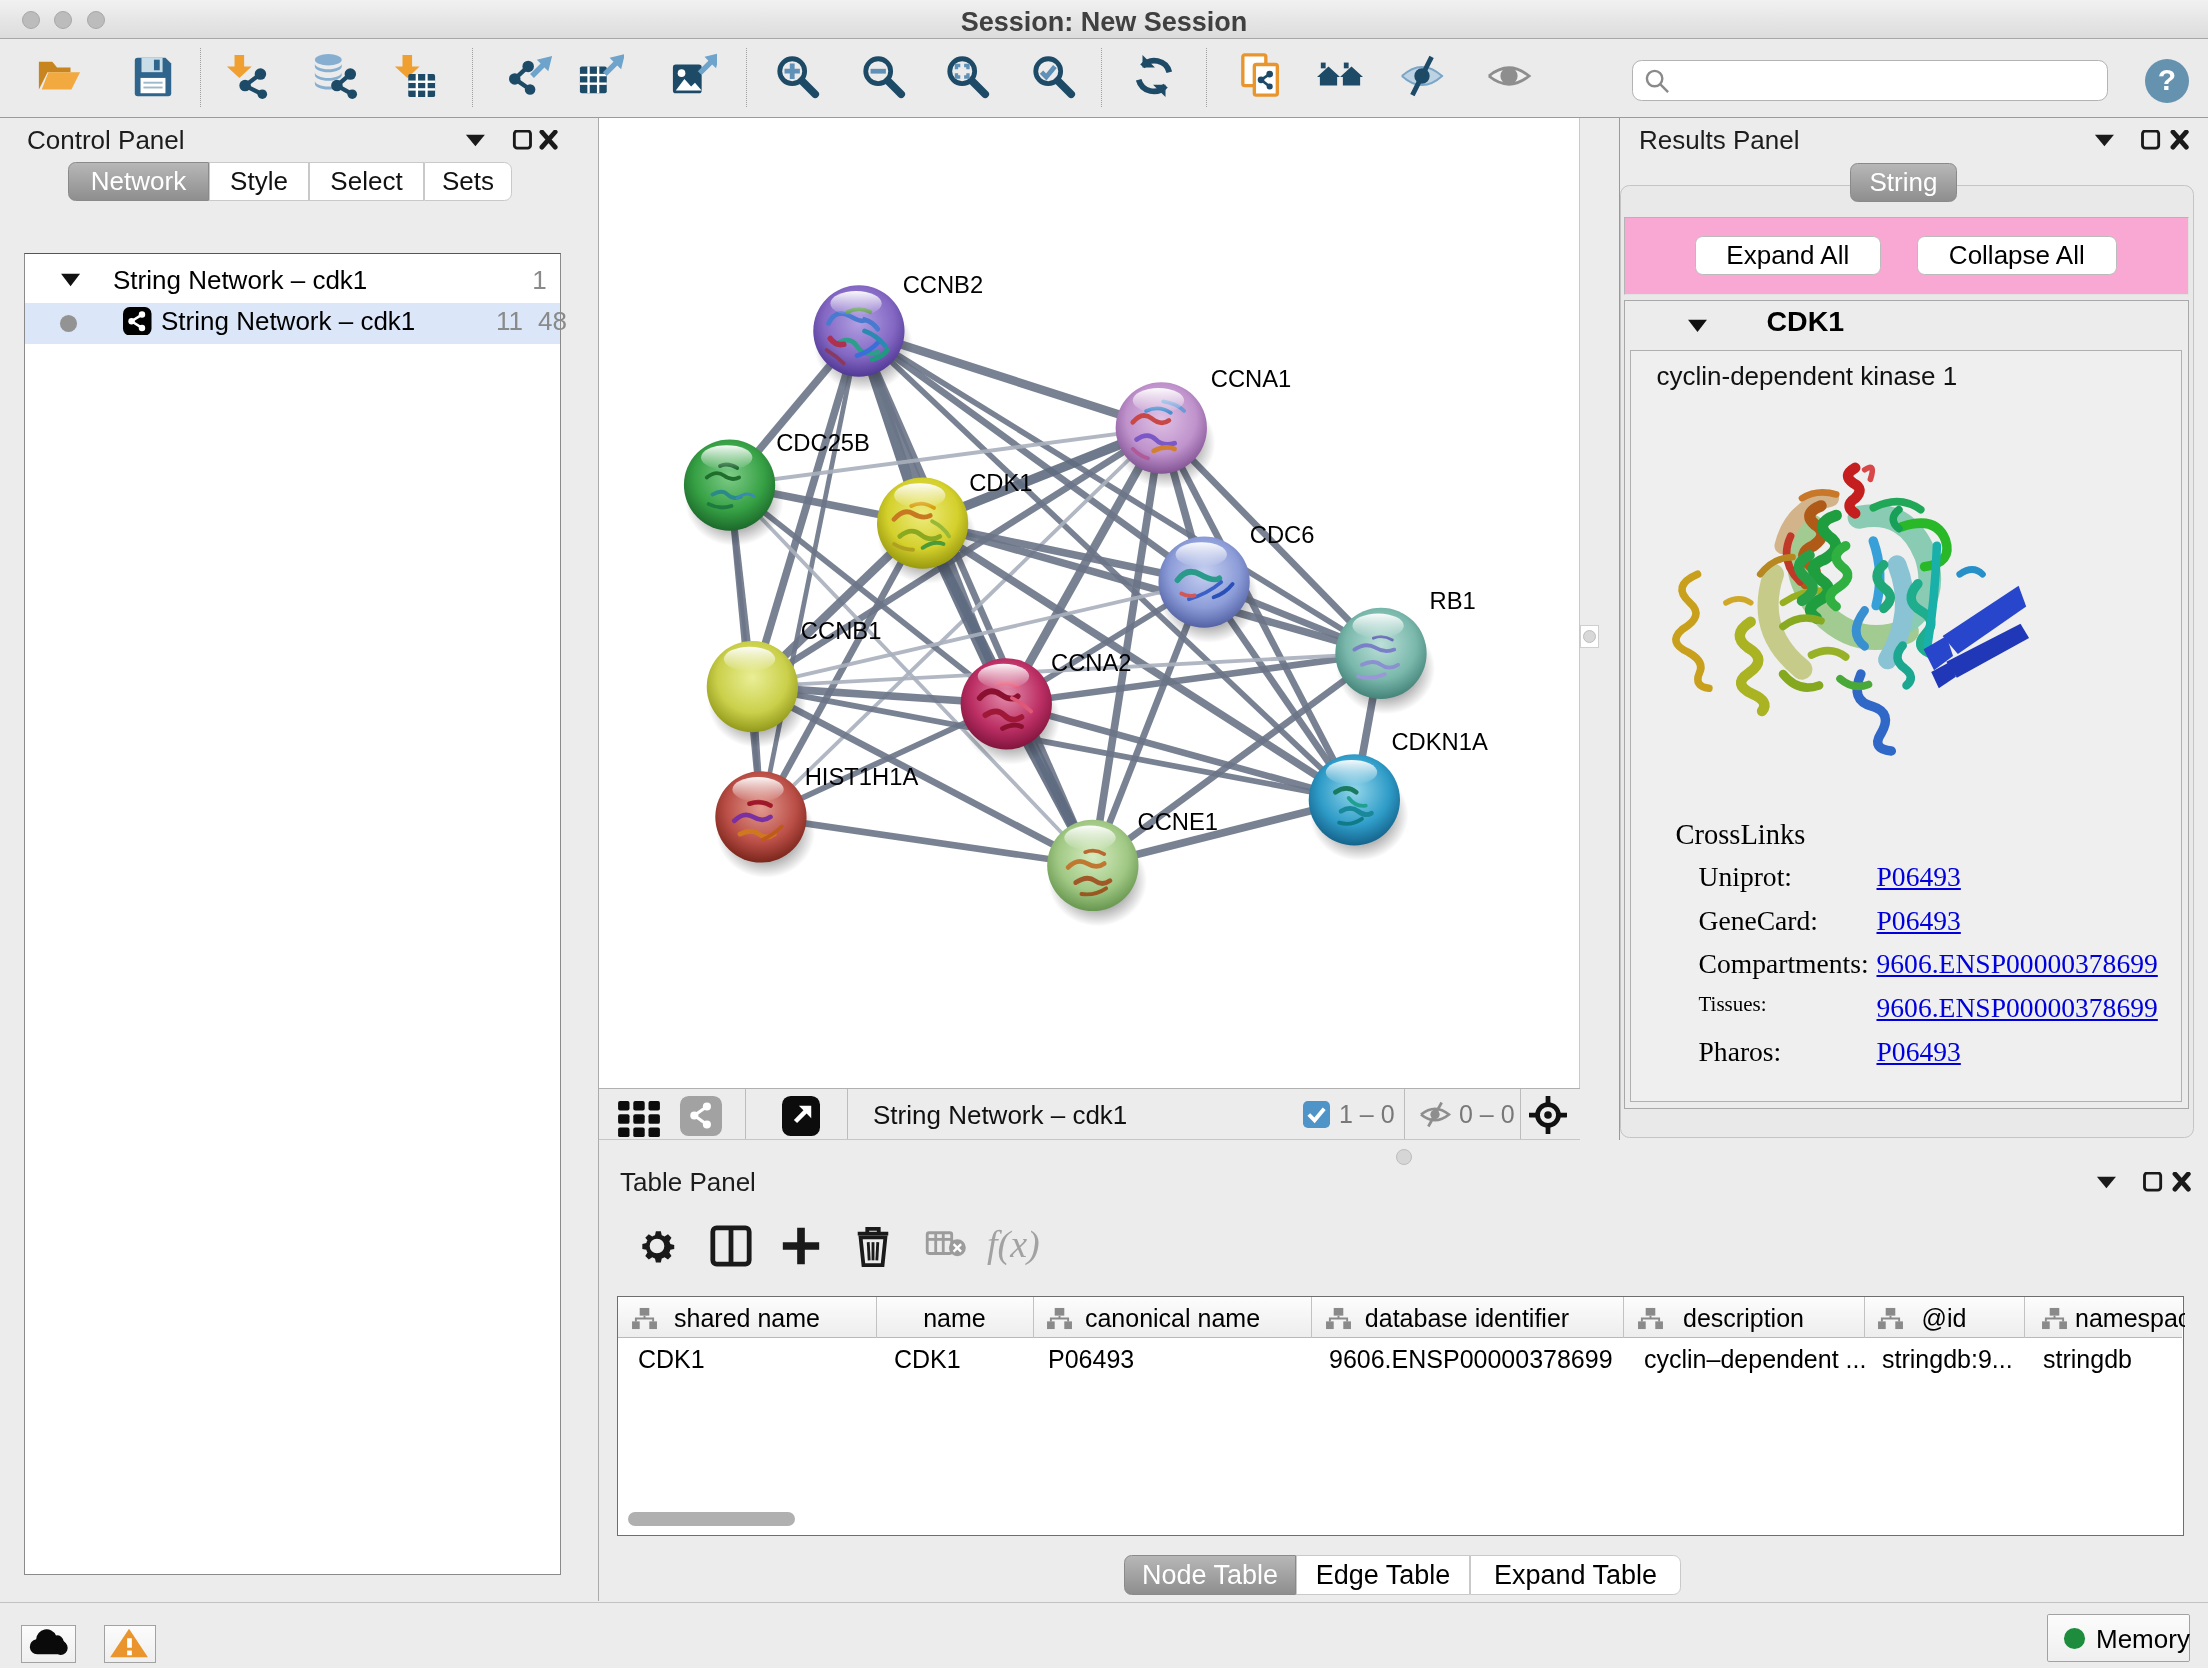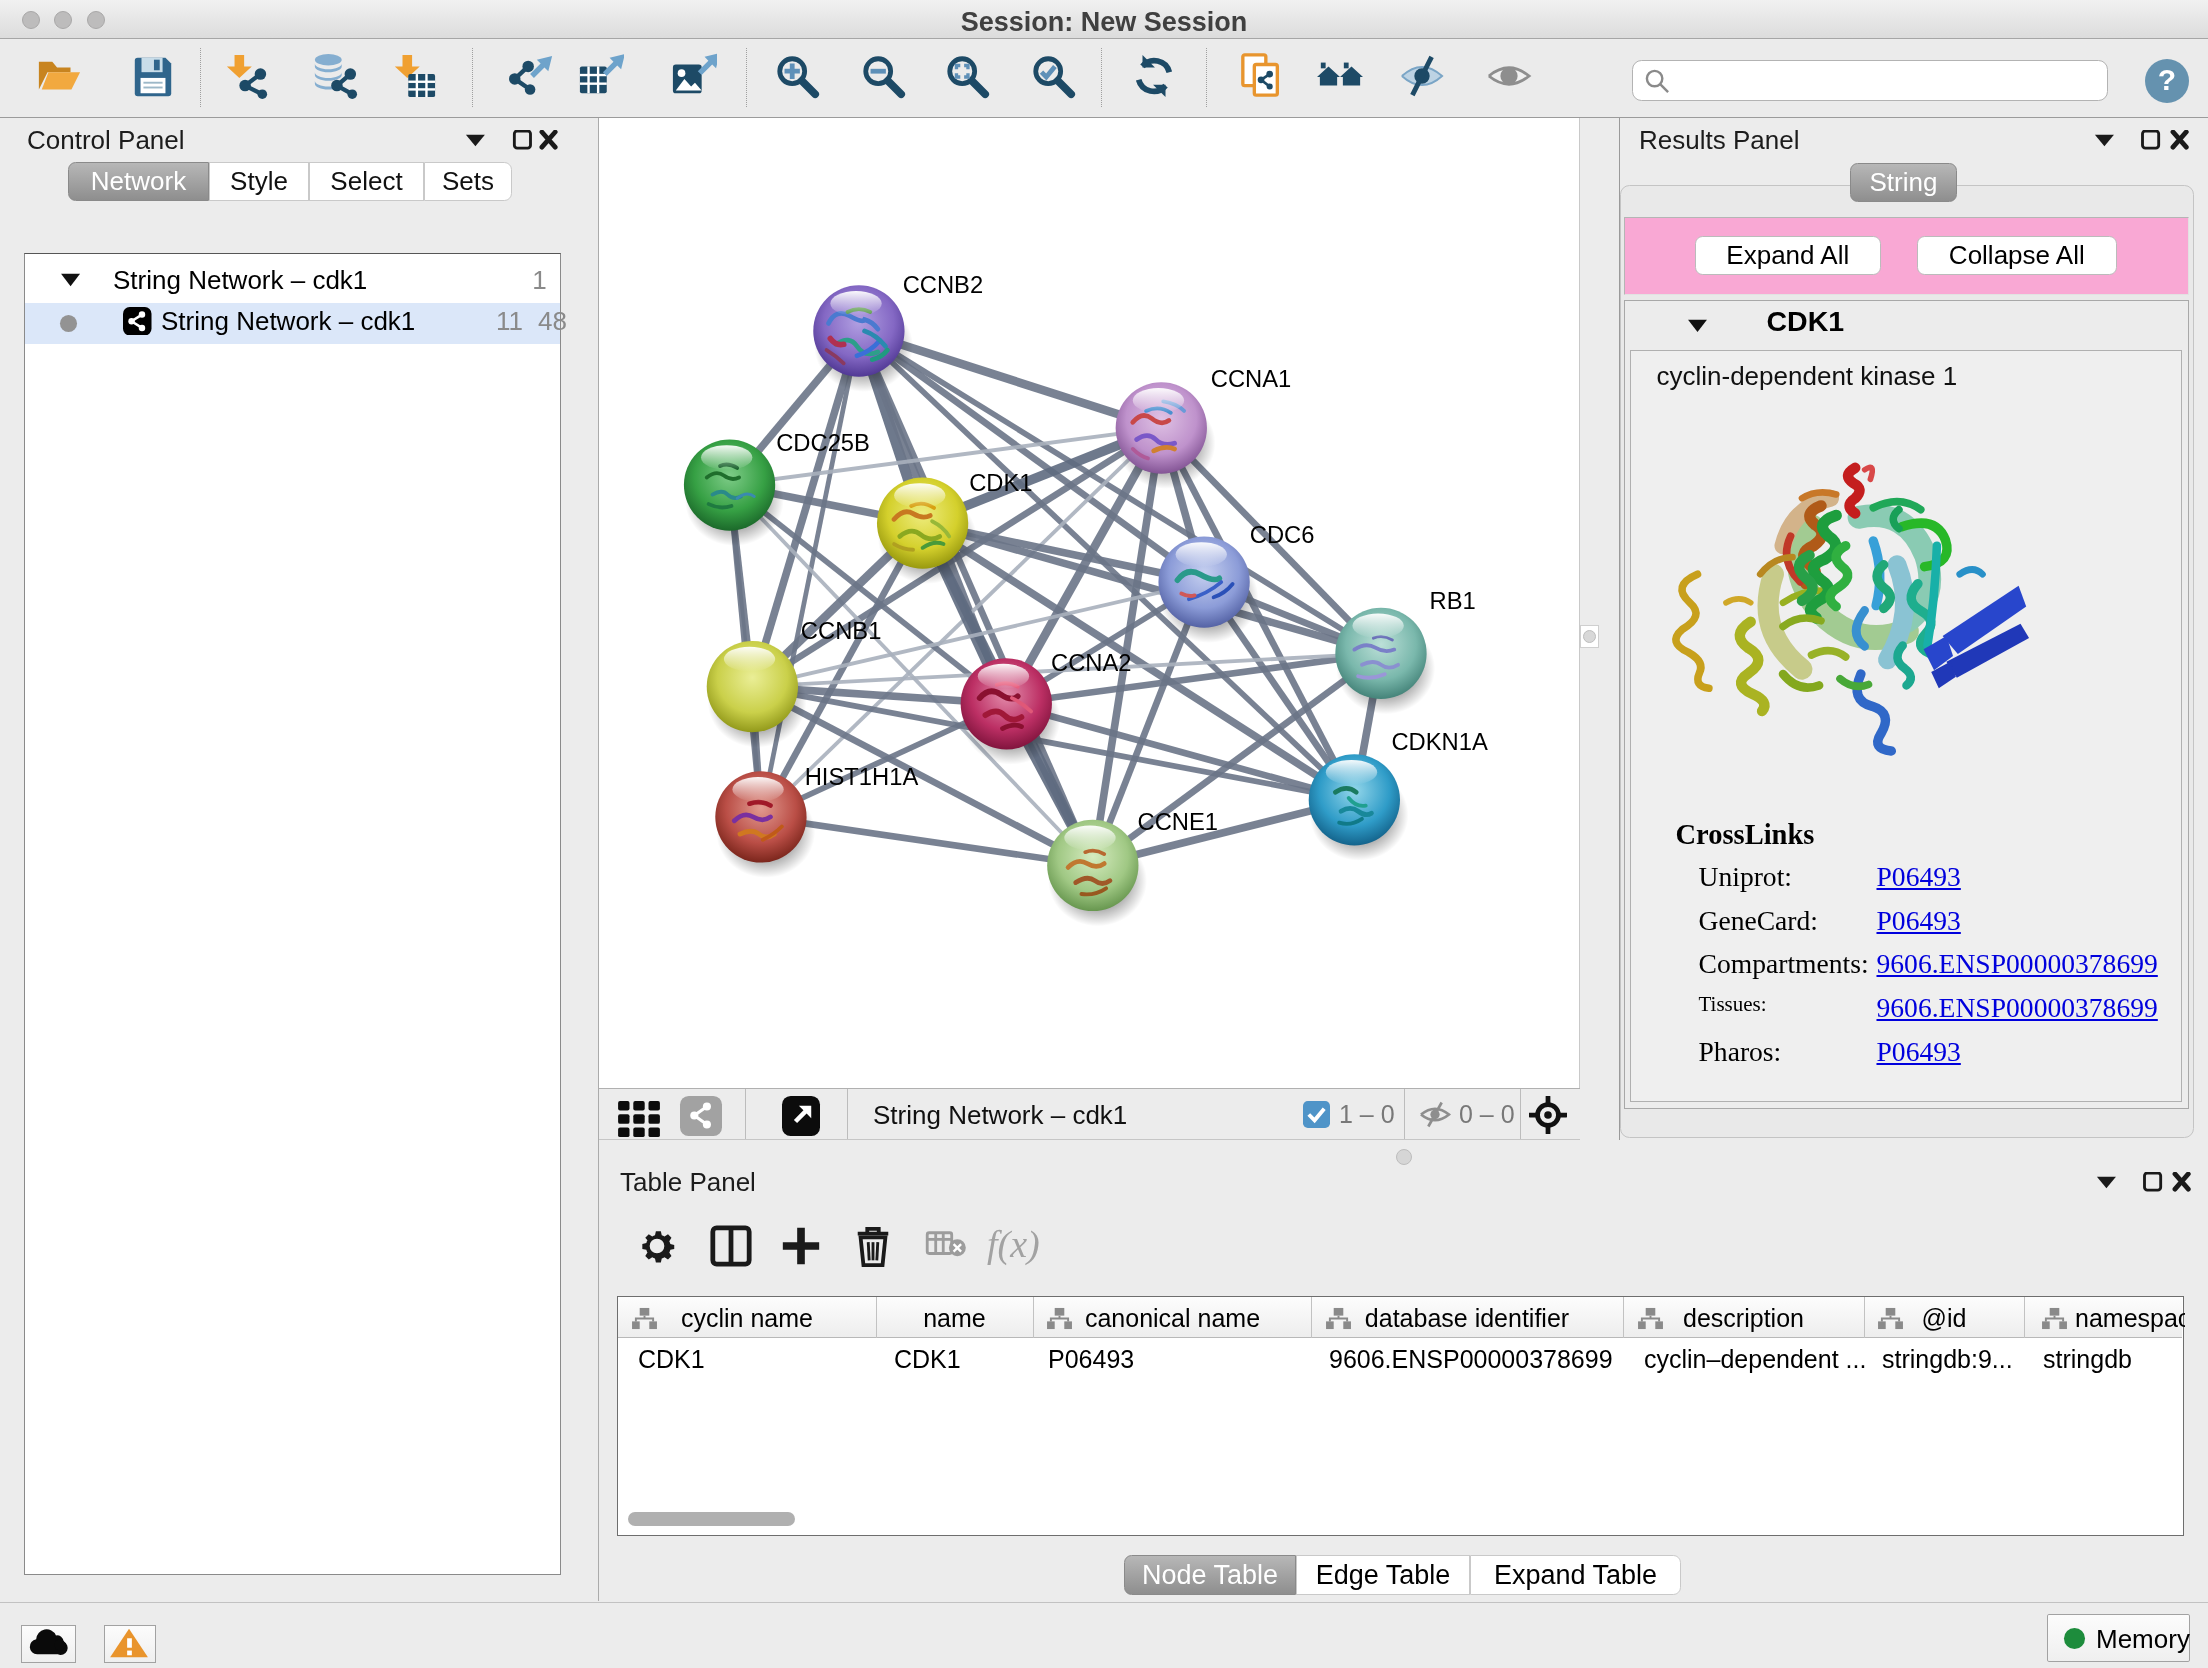--- a/index.html
+++ b/index.html
@@ -555,21 +555,21 @@
       <path d="M246 195q-12 14 2 24q12 9 2 18" stroke="#1ca890" stroke-width="9"></path>
       <path d="M96 120q14-18 34-18" stroke="#b88820" stroke-width="7"></path>
       <path d="M242 52q-12 10 0 20" stroke="#18a058" stroke-width="8"></path>
       <path d="M180 230q14 12 30 6" stroke="#48a838" stroke-width="8"></path>
       </g>
       <path d="M368 132L288 185l16 19 72-50z" fill="#2846cc"></path>
       <path d="M370 172L292 212l11 17 76-42z" fill="#2038b8"></path>
       <path d="M292 185l-24 14 11 22 20-15z" fill="#2846cc"></path>
       <path d="M296 212l-20 11 8 17 18-12z" fill="#2038b8"></path>
       </svg>
-      <div class="serif" style="position:absolute;left:44px;top:468px;font-size:28.5px;font-weight:bold;color:#000">CrossLinks</div>
+      <div class="serif" style="position:absolute;left:44px;top:468px;font-size:28.5px;font-weight:normal;color:#000">CrossLinks</div>
       <div class="serif" style="position:absolute;left:67px;top:510px;font-size:27.6px">Uniprot:</div>
         <a class="xl serif" style="position:absolute;left:245px;top:510px;font-size:27.6px">P06493</a>
       <div class="serif" style="position:absolute;left:67px;top:554px;font-size:27.6px">GeneCard:</div>
         <a class="xl serif" style="position:absolute;left:245px;top:554px;font-size:27.6px">P06493</a>
       <div class="serif" style="position:absolute;left:67px;top:597px;font-size:27.6px">Compartments:</div>
         <a class="xl serif" style="position:absolute;left:245px;top:597px;font-size:27.6px">9606.ENSP00000378699</a>
       <div class="serif" style="position:absolute;left:67px;top:641px;font-size:21px">Tissues:</div>
         <a class="xl serif" style="position:absolute;left:245px;top:641px;font-size:27.6px">9606.ENSP00000378699</a>
       <div class="serif" style="position:absolute;left:67px;top:685px;font-size:27.6px">Pharos:</div>
         <a class="xl serif" style="position:absolute;left:245px;top:685px;font-size:27.6px">P06493</a>
@@ -616,21 +616,21 @@
     <div id="thead" style="position:absolute;left:0;top:0;width:1564px;height:41px;background:linear-gradient(#fdfdfd,#ededed);border-bottom:1px solid #b8b8b8">
       <div class="hb" style="left:258px"></div>
         <div class="hb" style="left:415px"></div>
         <div class="hb" style="left:693px"></div>
         <div class="hb" style="left:1005px"></div>
         <div class="hb" style="left:1246px"></div>
         <div class="hb" style="left:1406px"></div>
       <svg class="hic" style="left:13.3px" viewBox="0 0 28 24" width="27" height="23">
           <use href="#treeic"></use>
         </svg>
-        <div class="htx" style="left:0;width:258px">cyclin name</div>
+        <div class="htx" style="left:0;width:258px">shared name</div>
       <div class="htx" style="left:258px;width:157px">name</div>
       <svg class="hic" style="left:428px" viewBox="0 0 28 24" width="27" height="23">
           <use href="#treeic"></use>
         </svg>
         <div class="htx" style="left:415px;width:279px">canonical name</div>
       <svg class="hic" style="left:707px" viewBox="0 0 28 24" width="27" height="23">
           <use href="#treeic"></use>
         </svg>
         <div class="htx" style="left:693px;width:312px">database identifier</div>
       <svg class="hic" style="left:1019px" viewBox="0 0 28 24" width="27" height="23">

